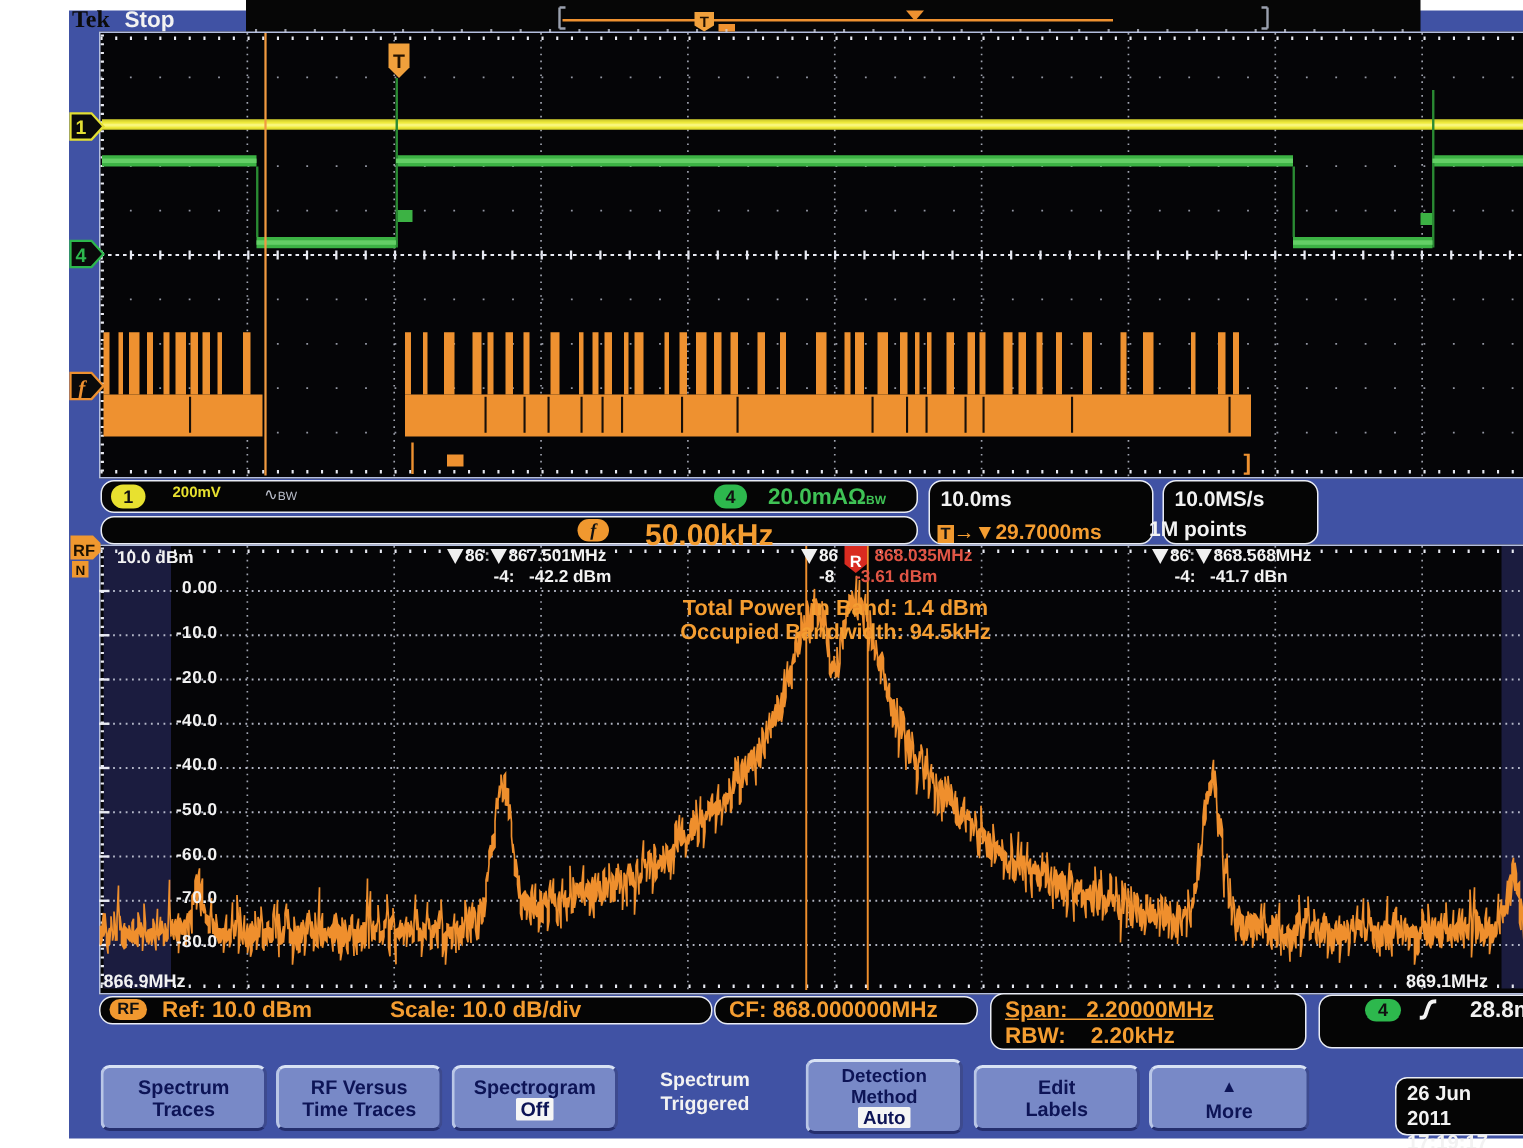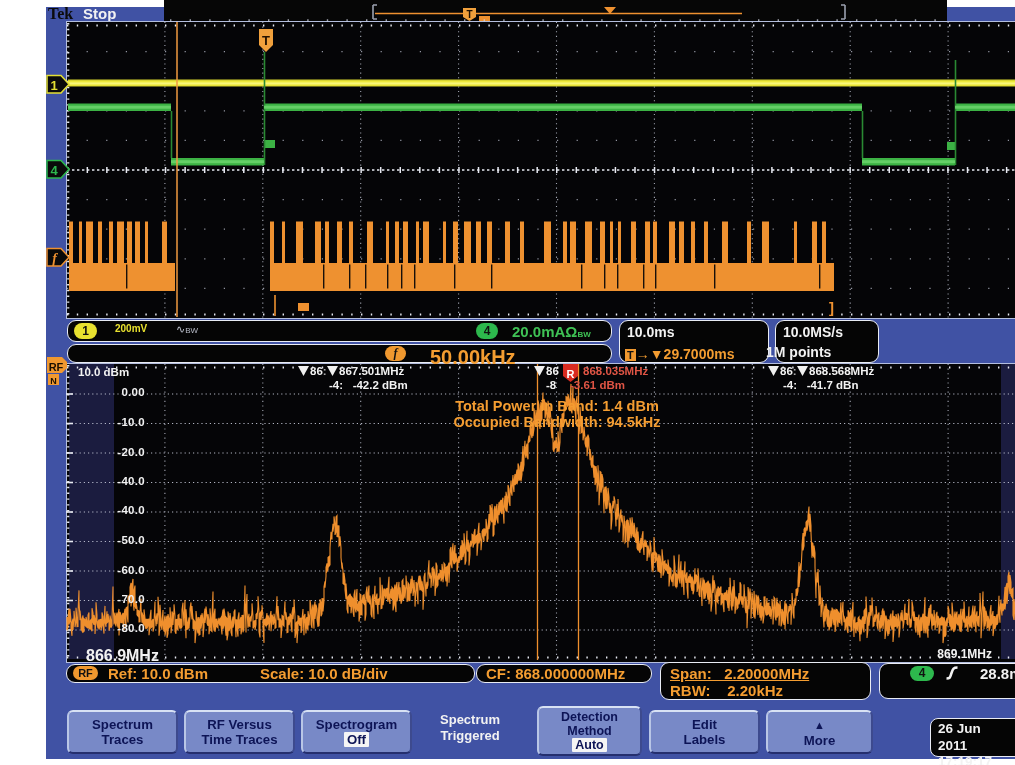--- a/index.html
+++ b/index.html
@@ -257,21 +257,21 @@
       <div class="slab" style="top:386px">0.00</div>
       <div class="slab" style="top:416px">-10.0</div>
       <div class="slab" style="top:446px">-20.0</div>
       <div class="slab" style="top:475px">-40.0</div>
       <div class="slab" style="top:504px">-40.0</div>
       <div class="slab" style="top:534px">-50.0</div>
       <div class="slab" style="top:564px">-60.0</div>
       <div class="slab" style="top:593px">-70.0</div>
       <div class="slab" style="top:622px">-80.0</div>
     </div>
-  <div class="abs wt" style="left:44px;top:646.5px;font-size:16px;">866.9MHz</div>
+  <div class="abs wt" style="left:27px;top:646.5px;font-size:12px;">866.9MHz</div>
   <div class="abs wt" style="right:11px;top:646.5px;font-size:12px;">869.1MHz</div>
 
   <div class="abs wt" style="left:268px;top:365px;font-size:11.5px;">86<span style="opacity:0.7">:</span></div>
   <div class="abs wt" style="left:297px;top:365px;font-size:11.5px;">867.501MHz</div>
   <div class="abs wt" style="left:287px;top:378.5px;font-size:11.5px;">-4:&nbsp;&nbsp;&nbsp;-42.2 dBm</div>
   <div class="abs wt" style="left:504px;top:365px;font-size:11.5px;">86</div>
   <div class="abs" style="left:541px;top:365px;font-size:11.5px;color:#e05545;font-weight:bold;">868.035MHz</div>
   <div class="abs wt" style="left:504px;top:378.5px;font-size:11.5px;">-8</div>
   <div class="abs" style="left:528px;top:378.5px;font-size:11.5px;color:#e05545;font-weight:bold;">-3.61 dBm</div>
   <div class="abs wt" style="left:738px;top:365px;font-size:11.5px;">86<span style="opacity:0.7">:</span></div>

